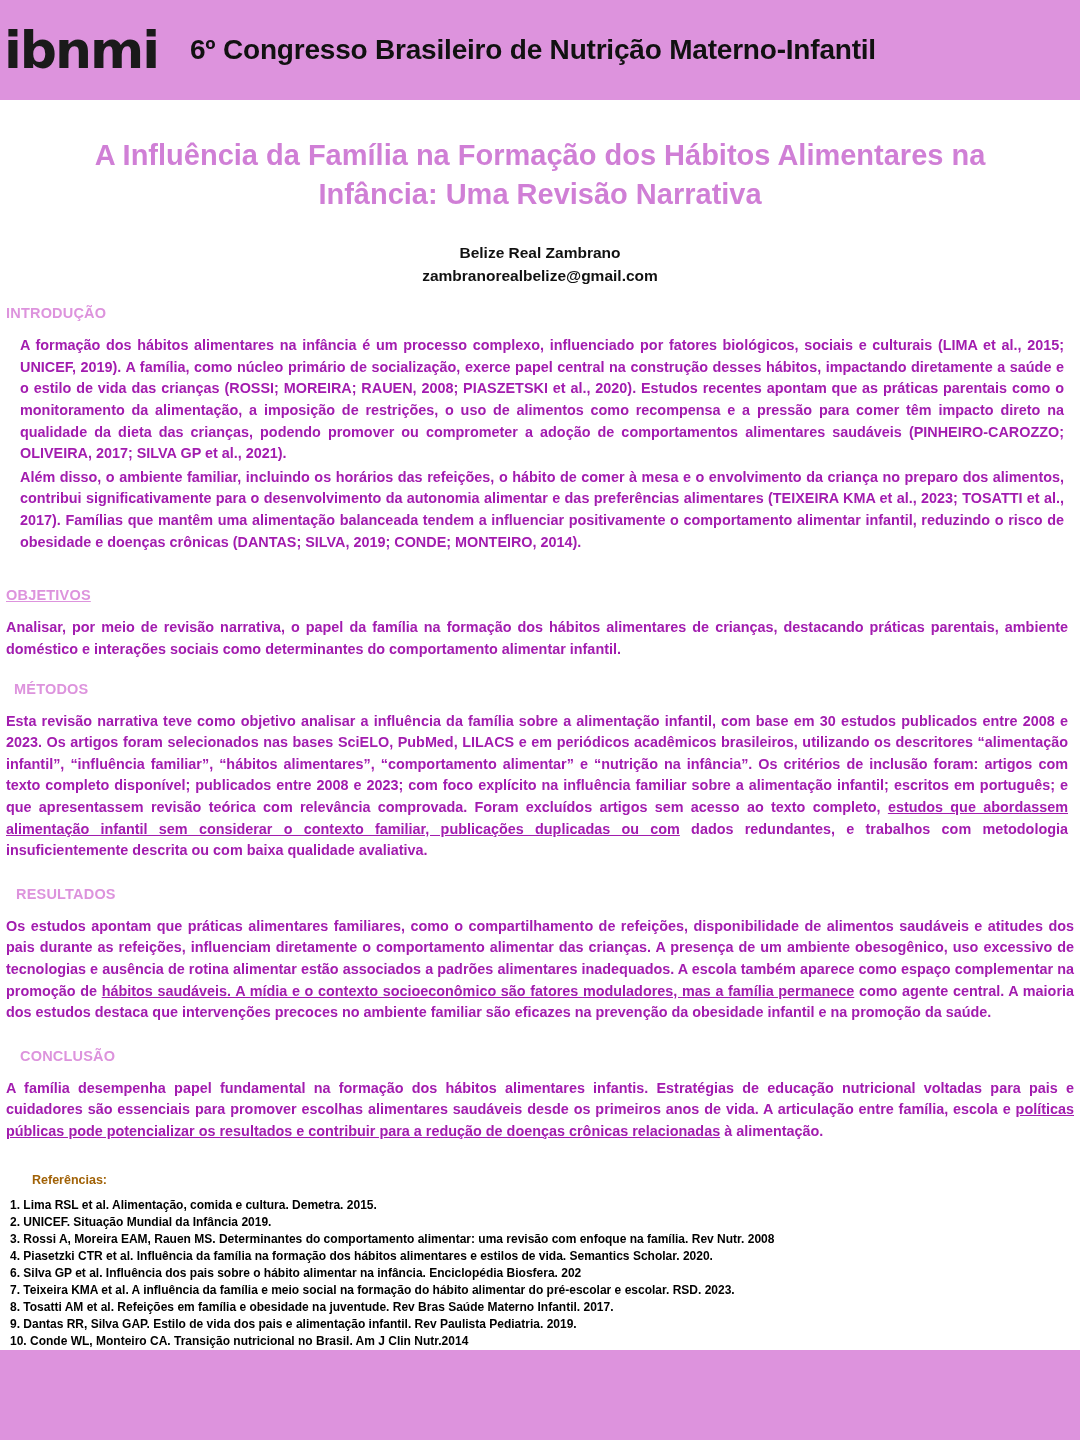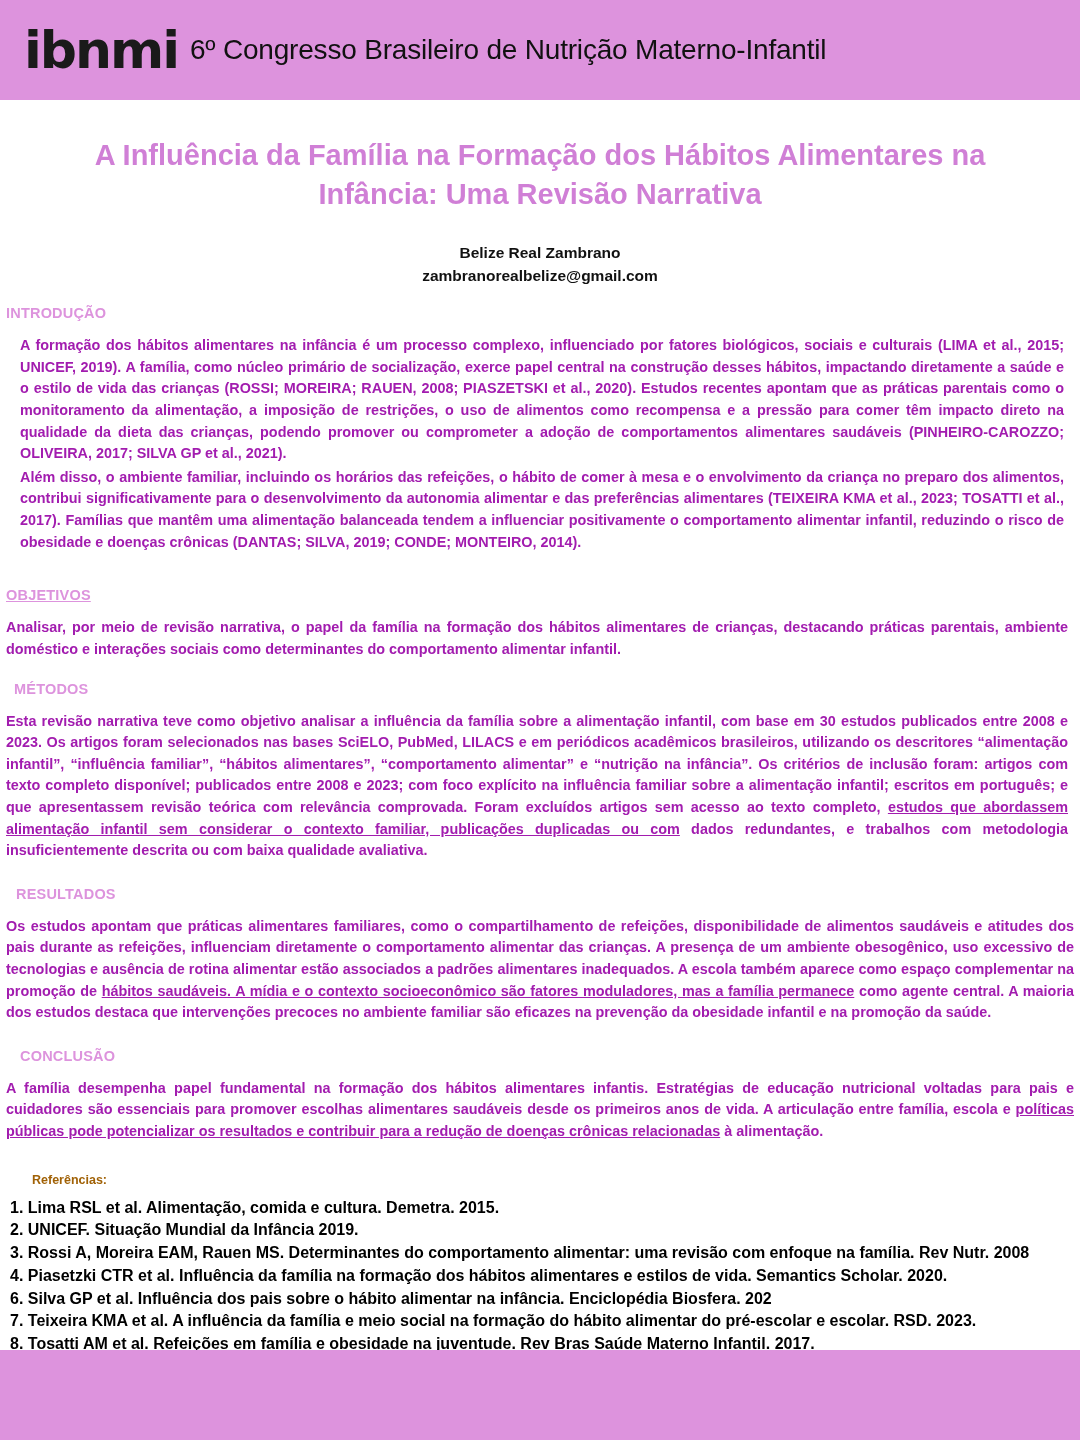--- a/index.html
+++ b/index.html
@@ -23,32 +23,32 @@
   
   .header {
     height: 100px;
     background: #dd93dd;
     display: flex;
     align-items: center;
     position: relative;
   }
   .logo {
     width: 190px;
-    padding-left: 24px;
+    padding-left: 4px;
     box-sizing: border-box;
     font-family: "DejaVu Sans", sans-serif;
     font-weight: bold;
     font-size: 52px;
     color: #1a1a1a;
     letter-spacing: -2px;
     line-height: 1;
   }
   .header-title {
     font-size: 28px;
-    font-weight: normal;
+    font-weight: bold;
     color: #111111;
     letter-spacing: -0.2px;
   }
   
   .title-block {
     padding: 36px 60px 0 60px;
     text-align: center;
   }
   .poster-title {
     font-size: 29px;
@@ -103,21 +103,21 @@
   .refs-head {
     margin-top: 30px;
     margin-left: 26px;
     font-size: 12.5px;
     font-weight: bold;
     color: #a16207;
   }
   .refs-list {
     margin-top: 10px;
     margin-left: 4px;
-    font-size: 16px;
+    font-size: 12px;
     line-height: 1.42;
     font-weight: bold;
     color: #000000;
   }
   .ref-item { white-space: nowrap; }
 
   
   .footer-bar {
     position: absolute;
     left: 0;

